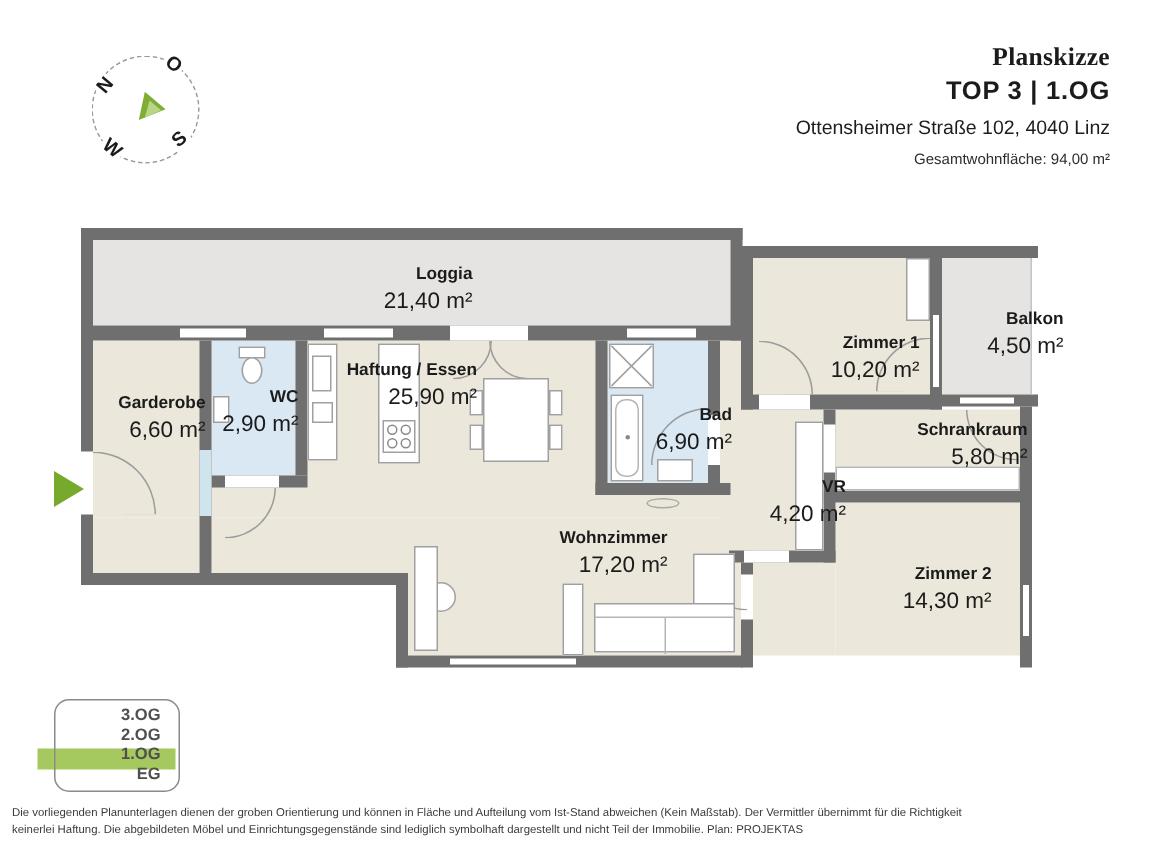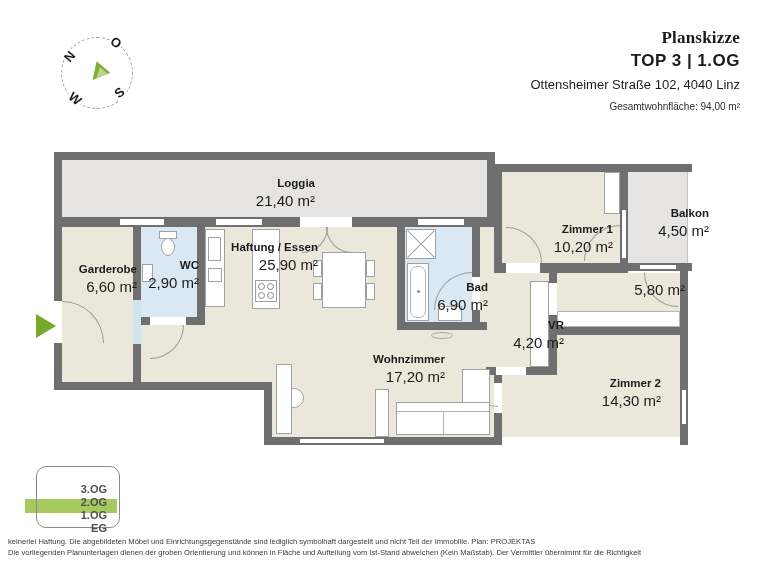--- a/index.html
+++ b/index.html
@@ -47,21 +47,21 @@
   .rlabel{position:absolute;text-align:right;line-height:1.3;}
   .rlabel .nm{font-weight:bold;font-size:11.5px;}
   .rlabel .ar{font-size:15px;}
   .entr-arrow{position:absolute;left:36px;top:314px;width:0;height:0;
     border-top:12px solid transparent;border-bottom:12px solid transparent;
     border-left:20px solid #76a92c;}
   
   .fsel{position:absolute;left:36px;top:466px;width:84px;height:62px;
     border:1.5px solid #8a8a8a;border-radius:10px;box-sizing:border-box;
     display:flex;flex-direction:column;justify-content:space-around;
-    padding:16px 0;background:transparent;z-index:3;}
+    padding:4px 0;background:transparent;z-index:3;}
   .fsel .row{font-size:11px;font-weight:bold;color:#4f4f4f;text-align:right;
     padding-right:12px;line-height:13px;position:relative;z-index:2;}
   .fsel-bar{position:absolute;left:25px;top:499px;width:92px;height:14px;
     background:#a5c95e;z-index:2;}
   
   .footer{position:absolute;left:8px;top:536px;width:754px;
     font-size:7.6px;line-height:1.5;color:#3a3a3a;}
   
   .dot{position:absolute;width:3px;height:3px;border-radius:50%;background:#8a8a8a;}
   .burner{width:7px;height:7px;border:1px solid #8a8a8a;border-radius:50%;box-sizing:border-box;}
@@ -213,33 +213,34 @@
       <div class="ar">6,60 m²</div>
   </div>
   <div class="rlabel" style="left:139px;top:258px;width:60px;">
     <div class="nm">WC</div>
       <div class="ar">2,90 m²</div>
   </div>
   <div class="rlabel" style="left:198px;top:240px;width:120px;">
     <div class="nm">Haftung / Essen</div>
       <div class="ar">25,90 m²</div>
   </div>
-  <div class="rlabel" style="left:412px;top:280px;width:76px;">
+  <div class="rlabel" style="left:412px;top:270px;width:76px;">
     <div class="nm">Bad</div>
       <div class="ar">6,90 m²</div>
   </div>
   <div class="rlabel" style="left:493px;top:206px;width:120px;margin-top:16px;">
     <div class="nm">Zimmer 1</div>
       <div class="ar">10,20 m²</div>
   </div>
   <div class="rlabel" style="left:629px;top:206px;width:80px;">
     <div class="nm">Balkon</div>
       <div class="ar">4,50 m²</div>
   </div>
   <div class="rlabel" style="left:549px;top:280px;width:136px;">
+    <div class="nm">Schrankraum</div>
       <div class="ar">5,80 m²</div>
   </div>
   <div class="rlabel" style="left:484px;top:318px;width:80px;">
     <div class="nm">VR</div>
       <div class="ar">4,20 m²</div>
   </div>
   <div class="rlabel" style="left:325px;top:352px;width:120px;">
     <div class="nm">Wohnzimmer</div>
       <div class="ar">17,20 m²</div>
   </div>
@@ -251,15 +252,15 @@
 
 <div class="fsel-bar"></div>
 <div class="fsel">
   <div class="row">3.OG</div>
   <div class="row">2.OG</div>
   <div class="row">1.OG</div>
   <div class="row">EG</div>
 </div>
 
 <div class="footer">
+  <div>Die vorliegenden Planunterlagen dienen der groben Orientierung und können in Fläche und Aufteilung vom Ist-Stand abweichen (Kein Maßstab). Der Vermittler übernimmt für die Richtigkeit</div>
   <div>keinerlei Haftung. Die abgebildeten Möbel und Einrichtungsgegenstände sind lediglich symbolhaft dargestellt und nicht Teil der Immobilie. Plan: PROJEKTAS</div>
-  <div>Die vorliegenden Planunterlagen dienen der groben Orientierung und können in Fläche und Aufteilung vom Ist-Stand abweichen (Kein Maßstab). Der Vermittler übernimmt für die Richtigkeit</div>
 </div>
 
 </body></html>

